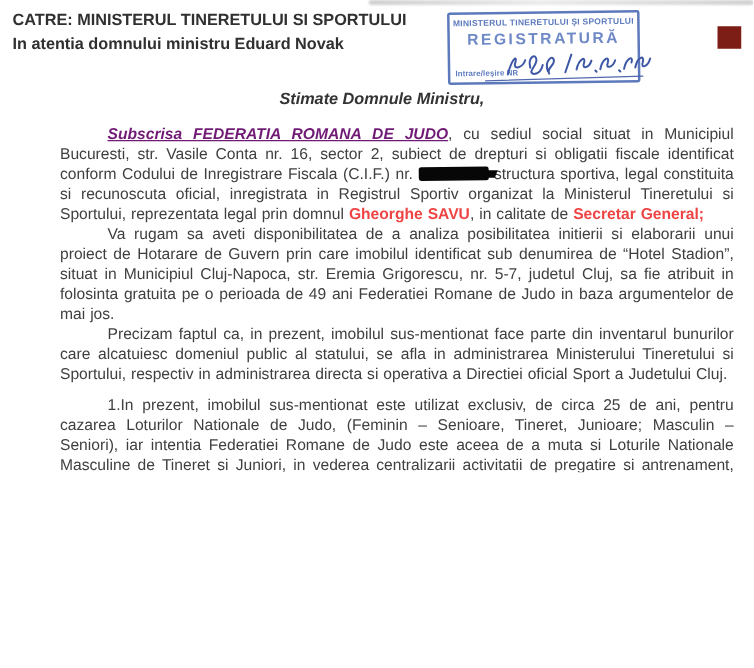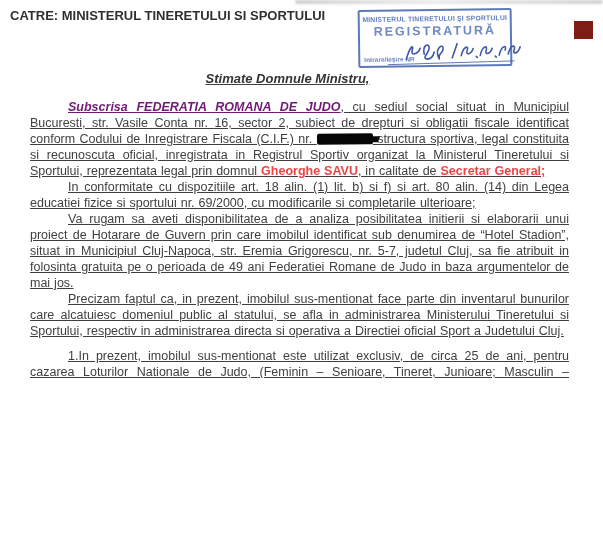--- a/index.html
+++ b/index.html
@@ -27,21 +27,21 @@
   .stamp-entry { position:absolute; left:4px; bottom:3px; font-size:6.3px; font-weight:bold; letter-spacing:0.1px; }
   .stamp-hand { position:absolute; left:6px; top:24px; overflow:visible; }
   .stamp-hand path { fill:none; stroke:#3f58a6; stroke-width:1.6; stroke-linecap:round; }
   .stamp-hand .formline { stroke-width:0.9; opacity:0.9; }
   
   .top-smudge { position:absolute; top:0; left:295px; width:308px; height:4px;
     background:linear-gradient(90deg, rgba(120,120,120,.35), rgba(165,165,165,.22) 45%, rgba(125,125,125,.35));
     filter:blur(1px); border-radius:2px; }
   .red-square { position:absolute; left:574px; top:21px; width:19px; height:18px; background:#7d1e16; }
   
-  .body { position:absolute; left:30px; top:71px; width:539px; font-size:12.5px; line-height:16px; color:#3f3f3f;text-decoration:underline; }
+  .body { position:absolute; left:48px; top:71px; width:539px; font-size:12.5px; line-height:16px; color:#3f3f3f; }
   .salutation { text-align:center; font-weight:bold; font-style:italic; font-size:13px;
                 transform:translateX(-12px); margin-bottom:12px; color:#333; }
   .para { margin:0; text-indent:38px; text-align:justify; word-spacing:0.5px; }
   .para.spaced { margin-top:9px; }
   .para.jlast { text-align-last:justify; }
   .lead { font-weight:bold; font-style:italic; text-decoration:underline; color:#701a75; }
   .bold { font-weight:bold; color:#ef4444; }
   .redaction { display:inline-block; width:56px; height:11px; background:#070707;
                border-radius:2px; transform:translateY(1.5px) rotate(-0.6deg); position:relative; }
   .redaction::after { content:""; position:absolute; right:-6px; top:3px; width:9px; height:6px;
@@ -49,20 +49,21 @@
 </style>
 </head>
 <body>
 
 <div class="page">
 
   <div class="top-smudge"></div>
 
   <div class="header">
     <div>CATRE: MINISTERUL TINERETULUI SI SPORTULUI</div>
+    <div>In atentia domnului ministru Eduard Novak</div>
   </div>
 
   <div class="stamp">
     <div class="stamp-ministry">MINISTERUL TINERETULUI ŞI SPORTULUI</div>
     <div class="stamp-registry">REGISTRATURĂ</div>
     <div class="stamp-entry">Intrare/Ieşire NR</div>
     <svg class="stamp-hand" width="150" height="40" viewBox="0 0 150 40">
       <path class="formline" d="M22 29 L148 27"></path>
       <path d="M40 24 C44 10 48 9 46 15 C44 21 52 19 54 13"></path>
       <path d="M58 19 C56 10 63 7 63 13 C63 18 55 23 61 24 C65 24 67 21 68 17"></path>
@@ -76,20 +77,19 @@
       <path d="M142 20 C144 11 150 10 148 16 C146 21 152 20 154 13"></path>
     </svg>
   </div>
 
   <div class="red-square"></div>
 
   <div class="body">
     <div class="salutation">Stimate Domnule Ministru,</div>
     <div>
         <p class="para"><span class="lead">Subscrisa FEDERATIA ROMANA DE JUDO</span><span>, cu sediul social situat in Municipiul Bucuresti, str. Vasile Conta nr. 16, sector 2, subiect de drepturi si obligatii fiscale identificat conform Codului de Inregistrare Fiscala (C.I.F.) nr. </span><span class="redaction"></span><span> structura sportiva, legal constituita si recunoscuta oficial, inregistrata in Registrul Sportiv organizat la Ministerul Tineretului si Sportului, reprezentata legal prin domnul </span><span class="bold">Gheorghe SAVU</span><span>, in calitate de </span><span class="bold">Secretar General;</span></p>
-        <p class="para"><span>In conformitate cu dispozitiile art. 18 alin. (1) lit. b) si f) si art. 80 alin. (14) din Legea educatiei fizice si sportului nr. 69/2000, cu modificarile si completarile ulterioare;</span></p>
         <p class="para"><span>Va rugam sa aveti disponibilitatea de a analiza posibilitatea initierii si elaborarii unui proiect de Hotarare de Guvern prin care imobilul identificat sub denumirea de “Hotel Stadion”, situat in Municipiul Cluj-Napoca, str. Eremia Grigorescu, nr. 5-7, judetul Cluj, sa fie atribuit in folosinta gratuita pe o perioada de 49 ani Federatiei Romane de Judo in baza argumentelor de mai jos.</span></p>
         <p class="para"><span>Precizam faptul ca, in prezent, imobilul sus-mentionat face parte din inventarul bunurilor care alcatuiesc domeniul public al statului, se afla in administrarea Ministerului Tineretului si Sportului, respectiv in administrarea directa si operativa a Directiei oficial Sport a Judetului Cluj.</span></p>
         <p class="para spaced"><span>1.In prezent, imobilul sus-mentionat este utilizat exclusiv, de circa 25 de ani, pentru cazarea Loturilor Nationale de Judo, (Feminin – Senioare, Tineret, Junioare; Masculin – Seniori), iar intentia Federatiei Romane de Judo este aceea de a muta si Loturile Nationale Masculine de Tineret si Juniori, in vederea centralizarii activitatii de pregatire si antrenament, pentru asigurarea unei pregatiri de performanta.</span></p>
       </div>
   </div>
 
 </div>
 
 </body></html>

